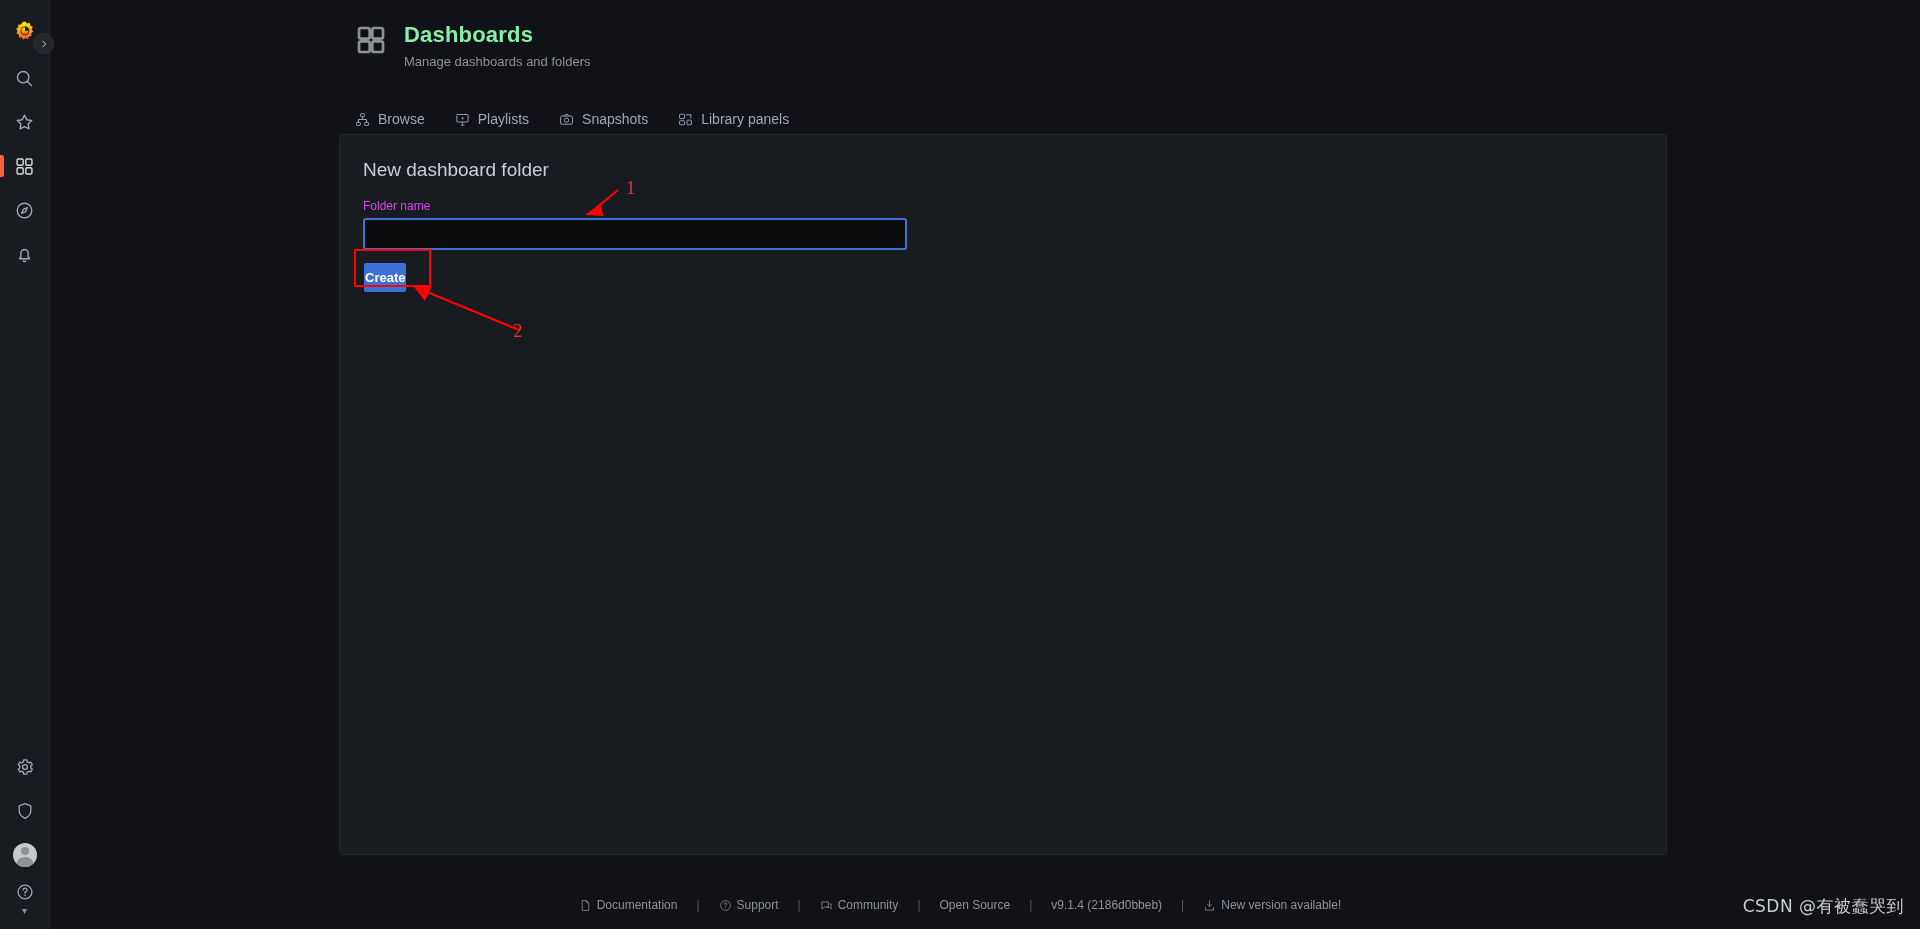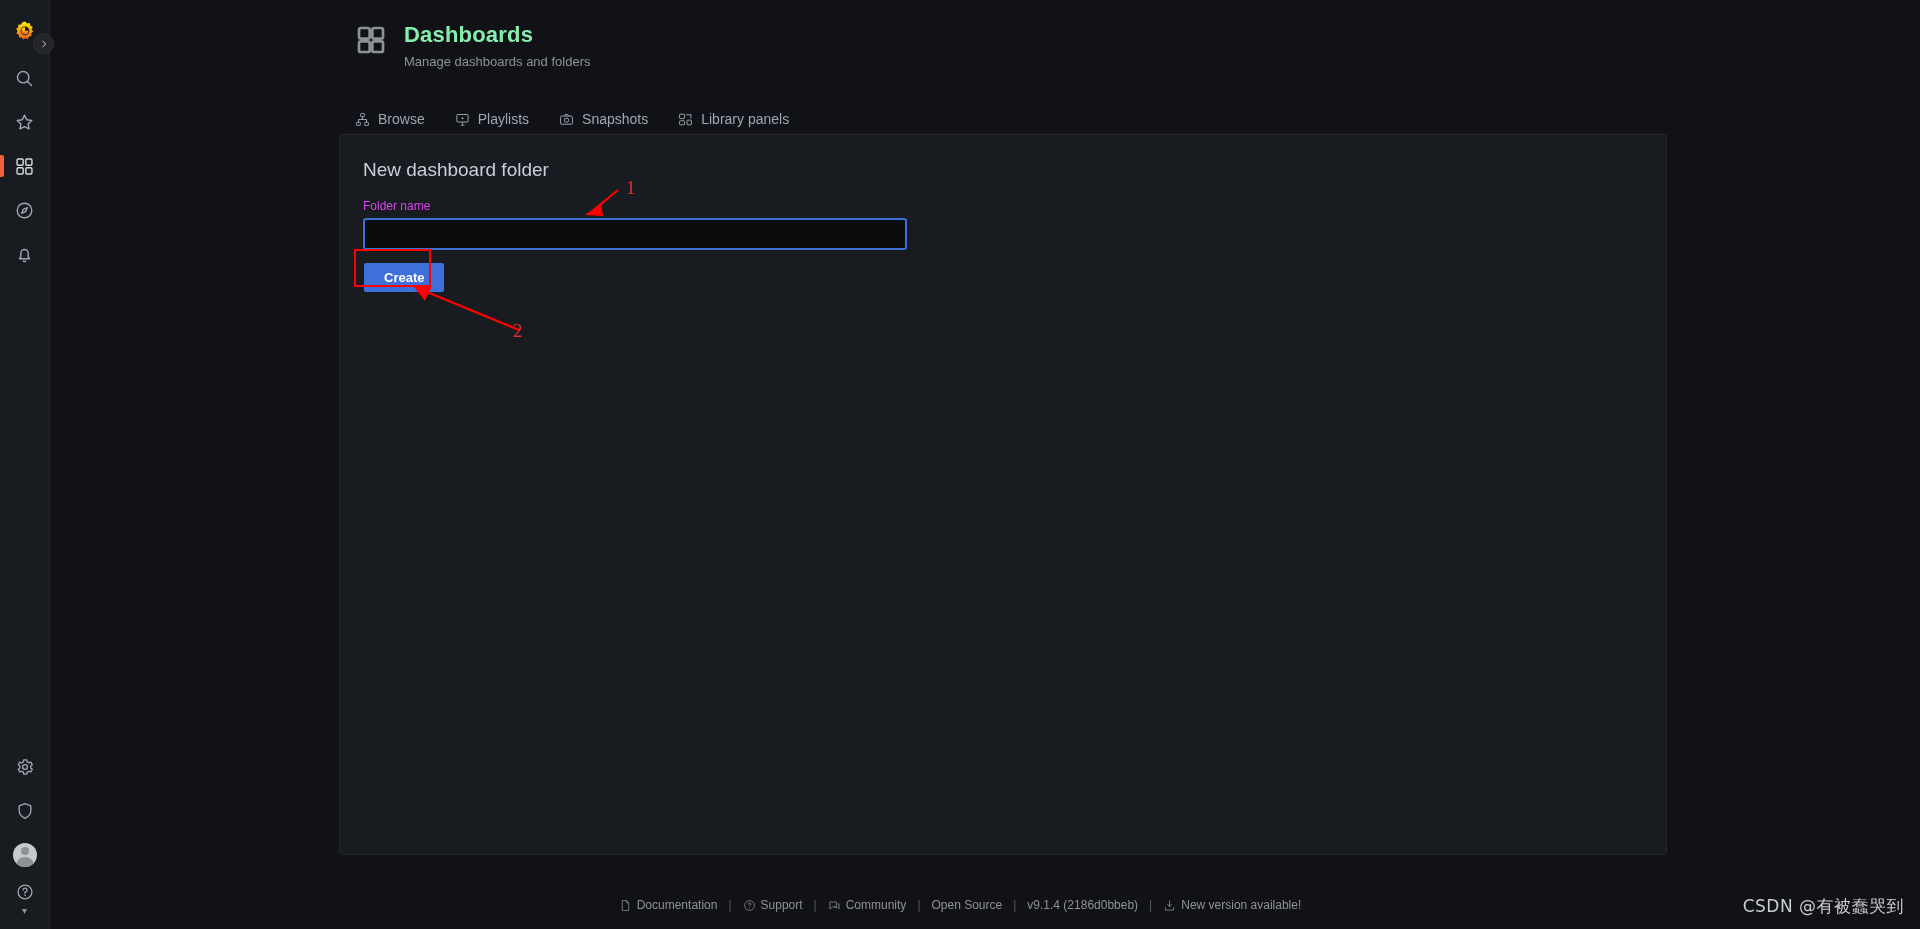--- a/index.html
+++ b/index.html
@@ -105,21 +105,21 @@
     border-radius: 3px;
     color: #ccccdc; font-size: 14px;
     padding: 0 8px;
     font-family: "Liberation Sans", sans-serif;
     outline: none;
   }
   .btn-create {
     margin: 13px 0 0 24px;
     background: #3d71d9; border: none; border-radius: 2px;
     color: #fff; font-size: 13px; font-weight: 600;
-    padding: 0 20px; height: 29px; cursor: pointer;
+    padding: 0 1px; height: 29px; cursor: pointer;
     font-family: "Liberation Sans", sans-serif;
   }
 
   
   .anno-box {
     position: absolute; left: 354px; top: 249px;
     width: 77px; height: 38px;
     border: 2px solid #ff0000; pointer-events: none;
   }
   .anno-svg { position: absolute; left: 0; top: 0; width: 1920px; height: 929px; pointer-events: none; }
@@ -127,21 +127,21 @@
     position: absolute; color: #e03030; font-size: 19px;
     font-family: "Liberation Serif", serif; pointer-events: none;
   }
   #anno-num-1 { left: 626px; top: 177px; }
   #anno-num-2 { left: 513px; top: 320px; }
 
   
   .footer {
     position: absolute; left: 0; top: 898px; width: 1920px;
     display: flex; justify-content: center; align-items: center;
-    gap: 0px; font-size: 12px; color: #8e9297;
+    gap: 8px; font-size: 12px; color: #8e9297;
   }
   .f-item { display: flex; align-items: center; gap: 5px; cursor: pointer; white-space: nowrap; }
   .f-sep { margin: 0 11px; color: #54585d; }
   .f-plain { white-space: nowrap; }
   .footer .ic { stroke: #8e9297; stroke-width: 1.4; fill: none; }
 
   .watermark {
     position: absolute; right: 16px; top: 895px;
     font-size: 17px; color: #c9ccd1;
     font-family: "DejaVu Sans", sans-serif;

